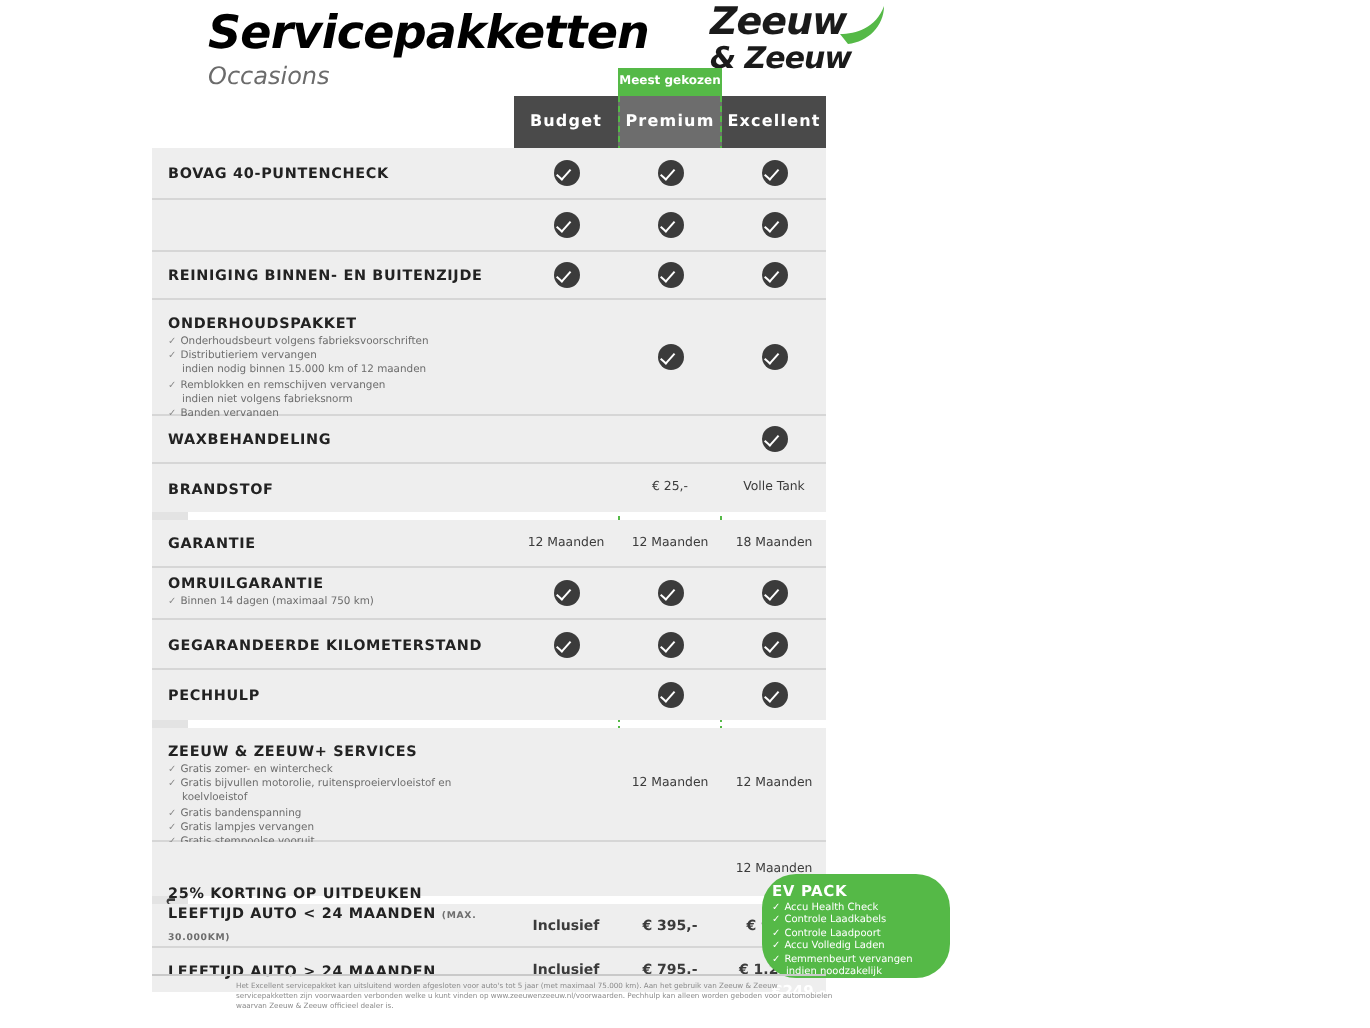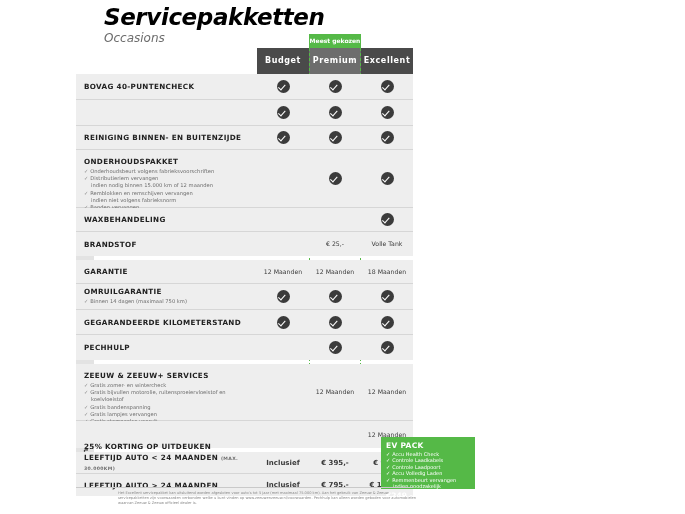--- a/index.html
+++ b/index.html
@@ -270,20 +270,21 @@
   .evpack {
     position: absolute;
     left: 381px;
     top: 437px;
     width: 94px;
     height: 52px;
     background: #55b947;
     color: #ffffff;
     padding: 4px 5px;
     box-sizing: border-box;
+    border-radius: 17px;
   }
   .evpack .evt {
     font-size: 7.5px;
     font-weight: bold;
     font-family: "DejaVu Sans", sans-serif;
     letter-spacing: 0.3px;
     line-height: 9px;
     margin-bottom: 1px;
   }
   .evpack .evb {
@@ -322,20 +323,27 @@
 </style>
 </head>
 <body>
 
 <div class="page">
 
   <div class="header">
     <div class="title-block">
       <div class="title">Servicepakketten</div>
       <div class="subtitle">Occasions</div>
+    </div>
+    <div class="logo">
+      <div class="logo-main">Zeeuw</div>
+      <div class="logo-sub">&amp; Zeeuw</div>
+      <svg class="logo-swoosh" viewBox="0 0 26 22">
+        <path d="M2 16 C10 16 20 13 24 2 C24 12 16 20 6 21 Z" fill="#55b947"></path>
+      </svg>
     </div>
   </div>
 
   <div class="sidelabel" style="top:74px; height:172px;">
     <span>Aflevering</span>
   </div>
   <div class="sidelabel" style="top:250px; height:100px;">
     <span>Zekerheid</span>
   </div>
   <div class="sidelabel" style="top:354px; height:84px;">

